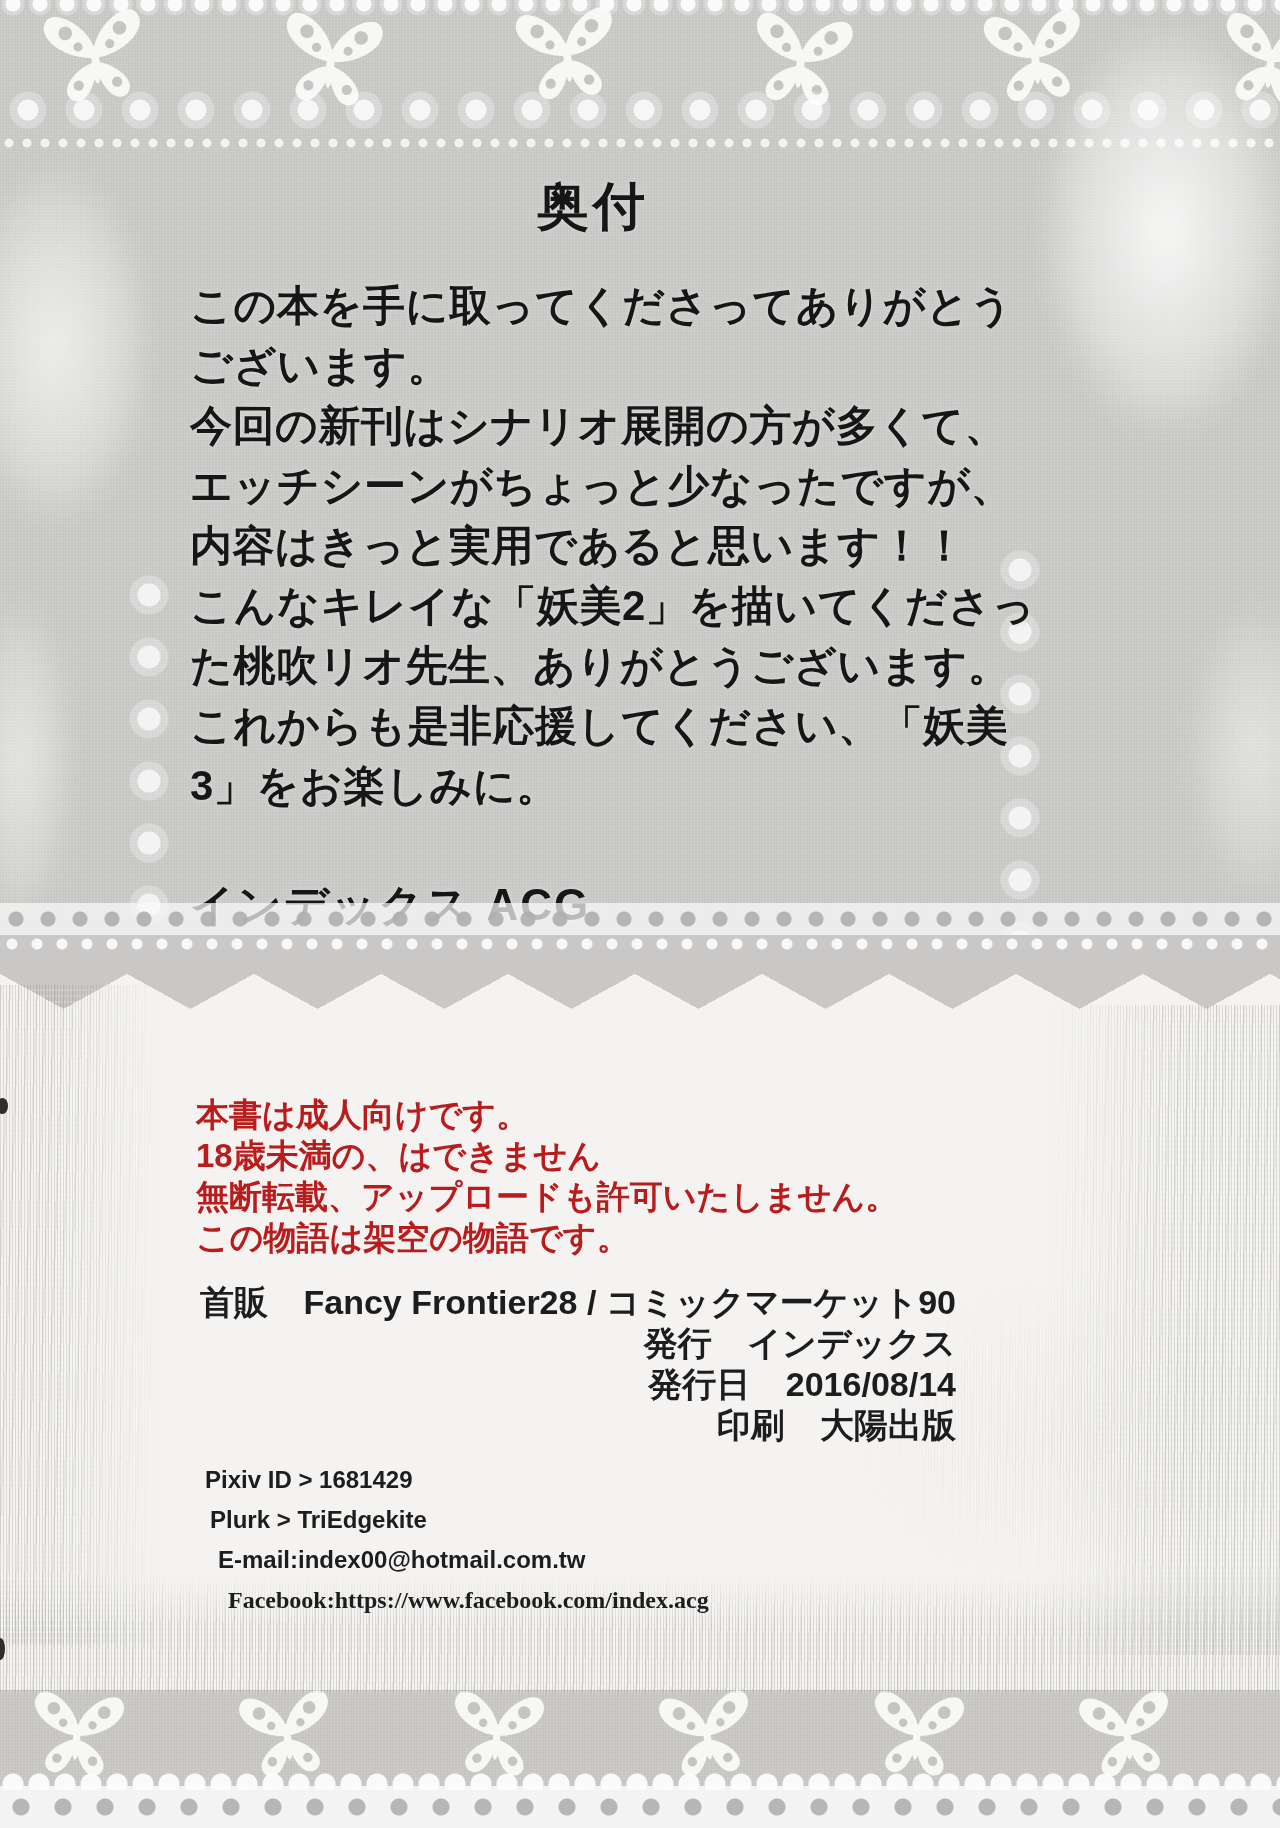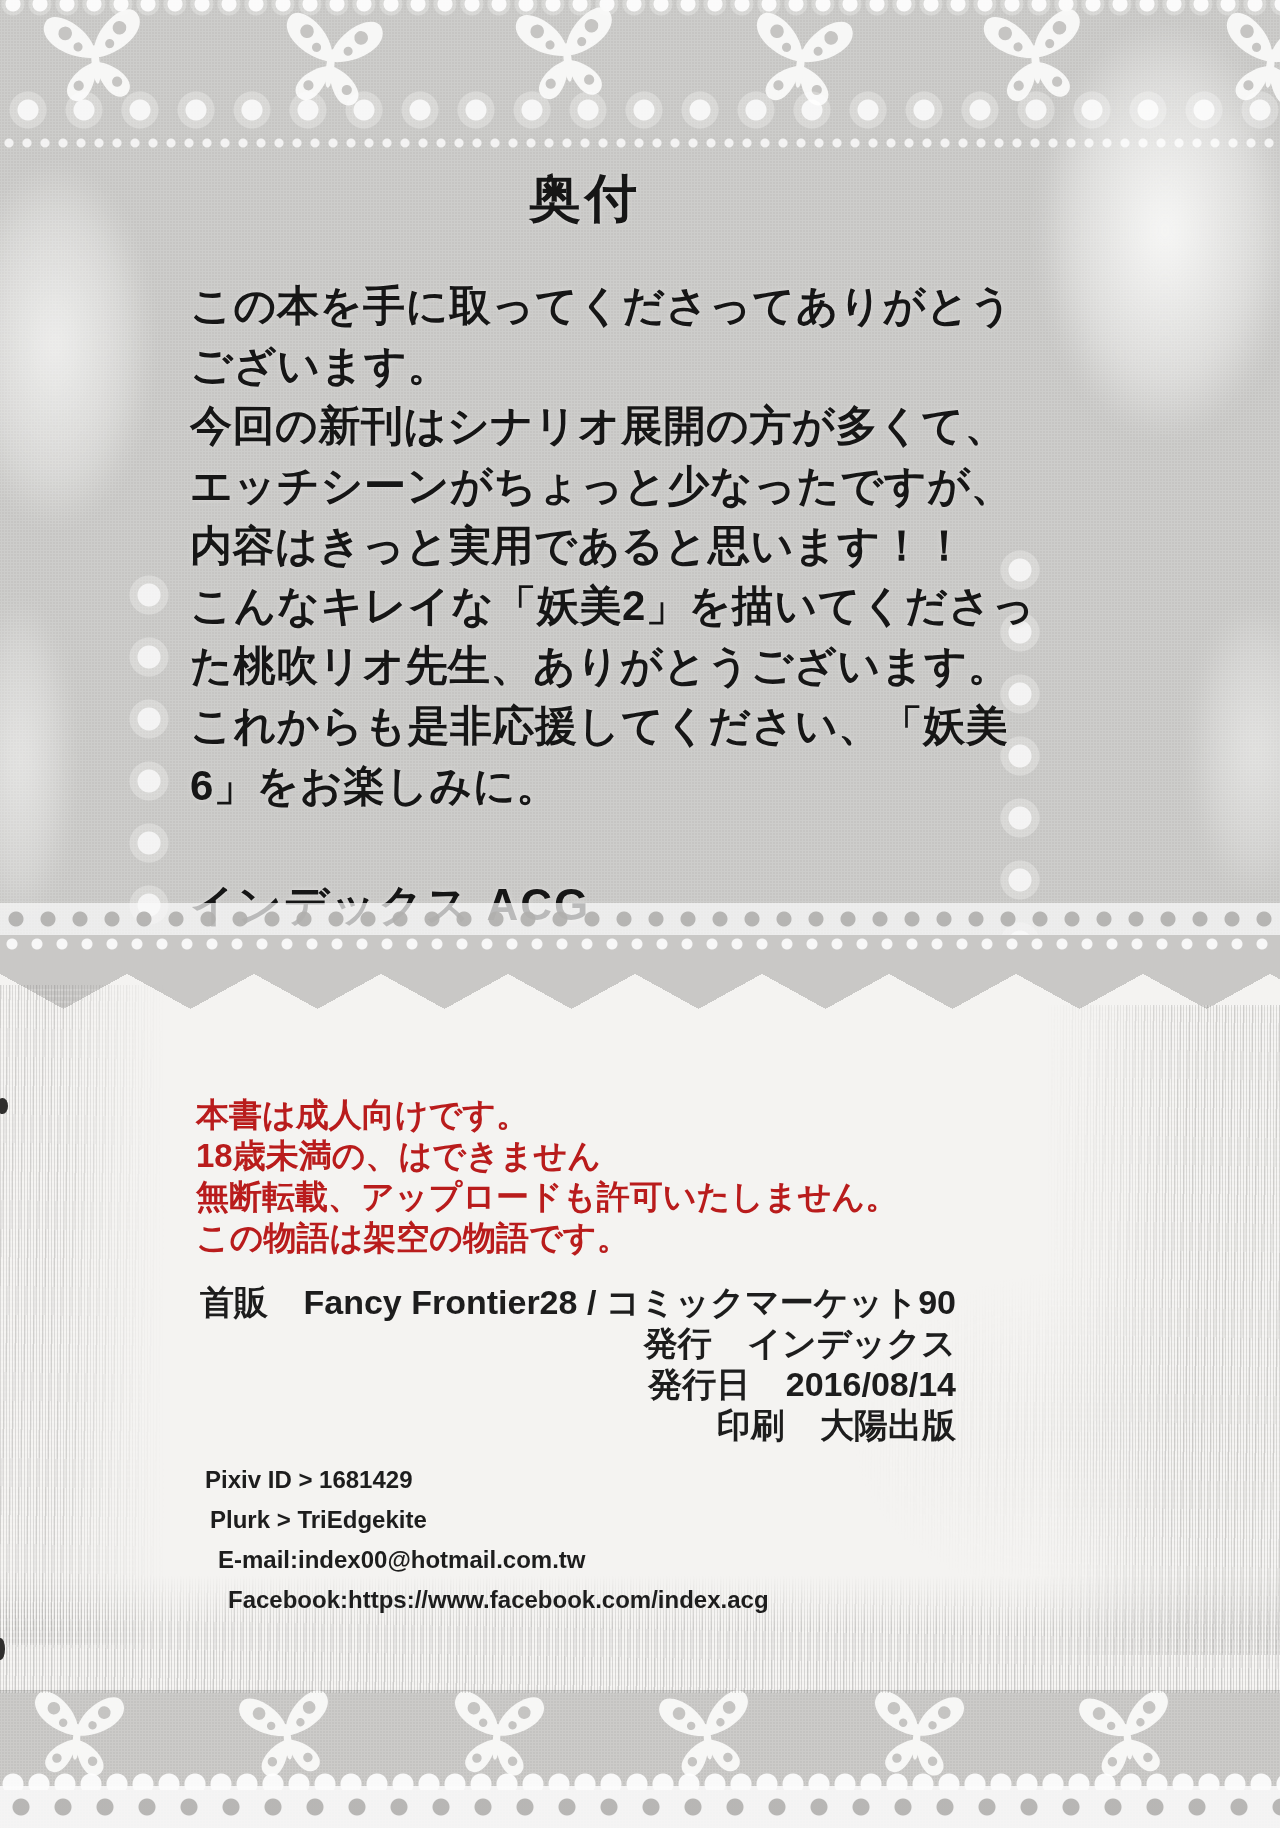--- a/index.html
+++ b/index.html
@@ -81,21 +81,21 @@
   .bf-t1 { left:  32px; top: 2px; }
   .bf-t2 { left: 268px; top: 6px; }
   .bf-t3 { left: 504px; top: 0px; }
   .bf-t4 { left: 738px; top: 6px; }
   .bf-t5 { left: 972px; top: 2px; }
   .bf-t6 { left: 1208px; top: 6px; }
 
   
   .title {
     position: absolute; left: 190px; top: 164px; width: 790px;
-    margin: 0; text-align: center;
+    margin: 8px; text-align: center;
     font-size: 52px; font-weight: 700; letter-spacing: 4px; color: #161616;
     text-shadow: 0 0 6px #d8d7d5, 0 0 2px #e2e1df;
   }
   .afterword {
     position: absolute; left: 190px; top: 276px; width: 820px;
     font-size: 42px; line-height: 60px; font-weight: 700;
     letter-spacing: 0.5px; color: #161616; white-space: nowrap;
     text-shadow: 0 0 6px #d8d7d5, 0 0 2px #e2e1df;
   }
   .circle-name {
@@ -118,21 +118,21 @@
   }
   .pub-label { display: inline-block; min-width: 72px; margin-right: 26px; }
   .contacts {
     position: absolute; left: 196px; top: 1460px; z-index: 2;
     font-size: 24px; line-height: 40px; font-weight: 600;
     letter-spacing: 0px; color: #1d1d1d; white-space: nowrap;
   }
   .contacts .contact-line:nth-child(1) { margin-left: 9px;  }
   .contacts .contact-line:nth-child(2) { margin-left: 14px; }
   .contacts .contact-line:nth-child(3) { margin-left: 22px; }
-  .contacts .contact-line:nth-child(4) { margin-left: 32px; }
+  .contacts .contact-line:nth-child(4) { margin-left: 32px; font-family: Liberation Serif, serif; }
 
   
   .streaks {
     position: absolute; z-index: 1;
     background-image:
       repeating-linear-gradient(90deg, rgba(107,106,104,0.26) 0 1px, rgba(0,0,0,0) 1px 3px),
       repeating-linear-gradient(92deg, rgba(150,149,147,0.18) 0 2px, rgba(0,0,0,0) 2px 9px),
       repeating-linear-gradient(0deg, rgba(255,255,255,0.25) 0 2px, rgba(0,0,0,0) 2px 6px);
   }
   .streaks.s-left {
@@ -250,21 +250,21 @@
 
     <div class="afterword">
       <div>この本を手に取ってくださってありがとう</div>
       <div>ございます。</div>
       <div>今回の新刊はシナリオ展開の方が多くて、</div>
       <div>エッチシーンがちょっと少なったですが、</div>
       <div>内容はきっと実用であると思います！！</div>
       <div>こんなキレイな「妖美2」を描いてくださっ</div>
       <div>た桃吹リオ先生、ありがとうございます。</div>
       <div>これからも是非応援してください、「妖美</div>
-      <div>6」をお楽しみに。</div>
+      <div>3」をお楽しみに。</div>
     </div>
 
     <div class="circle-name">インデックス ACG</div>
 
     <div class="lace-dots"></div>
   </div>
 
   <div class="scallop-row"></div>
 
   <div class="streaks s-left"></div>

